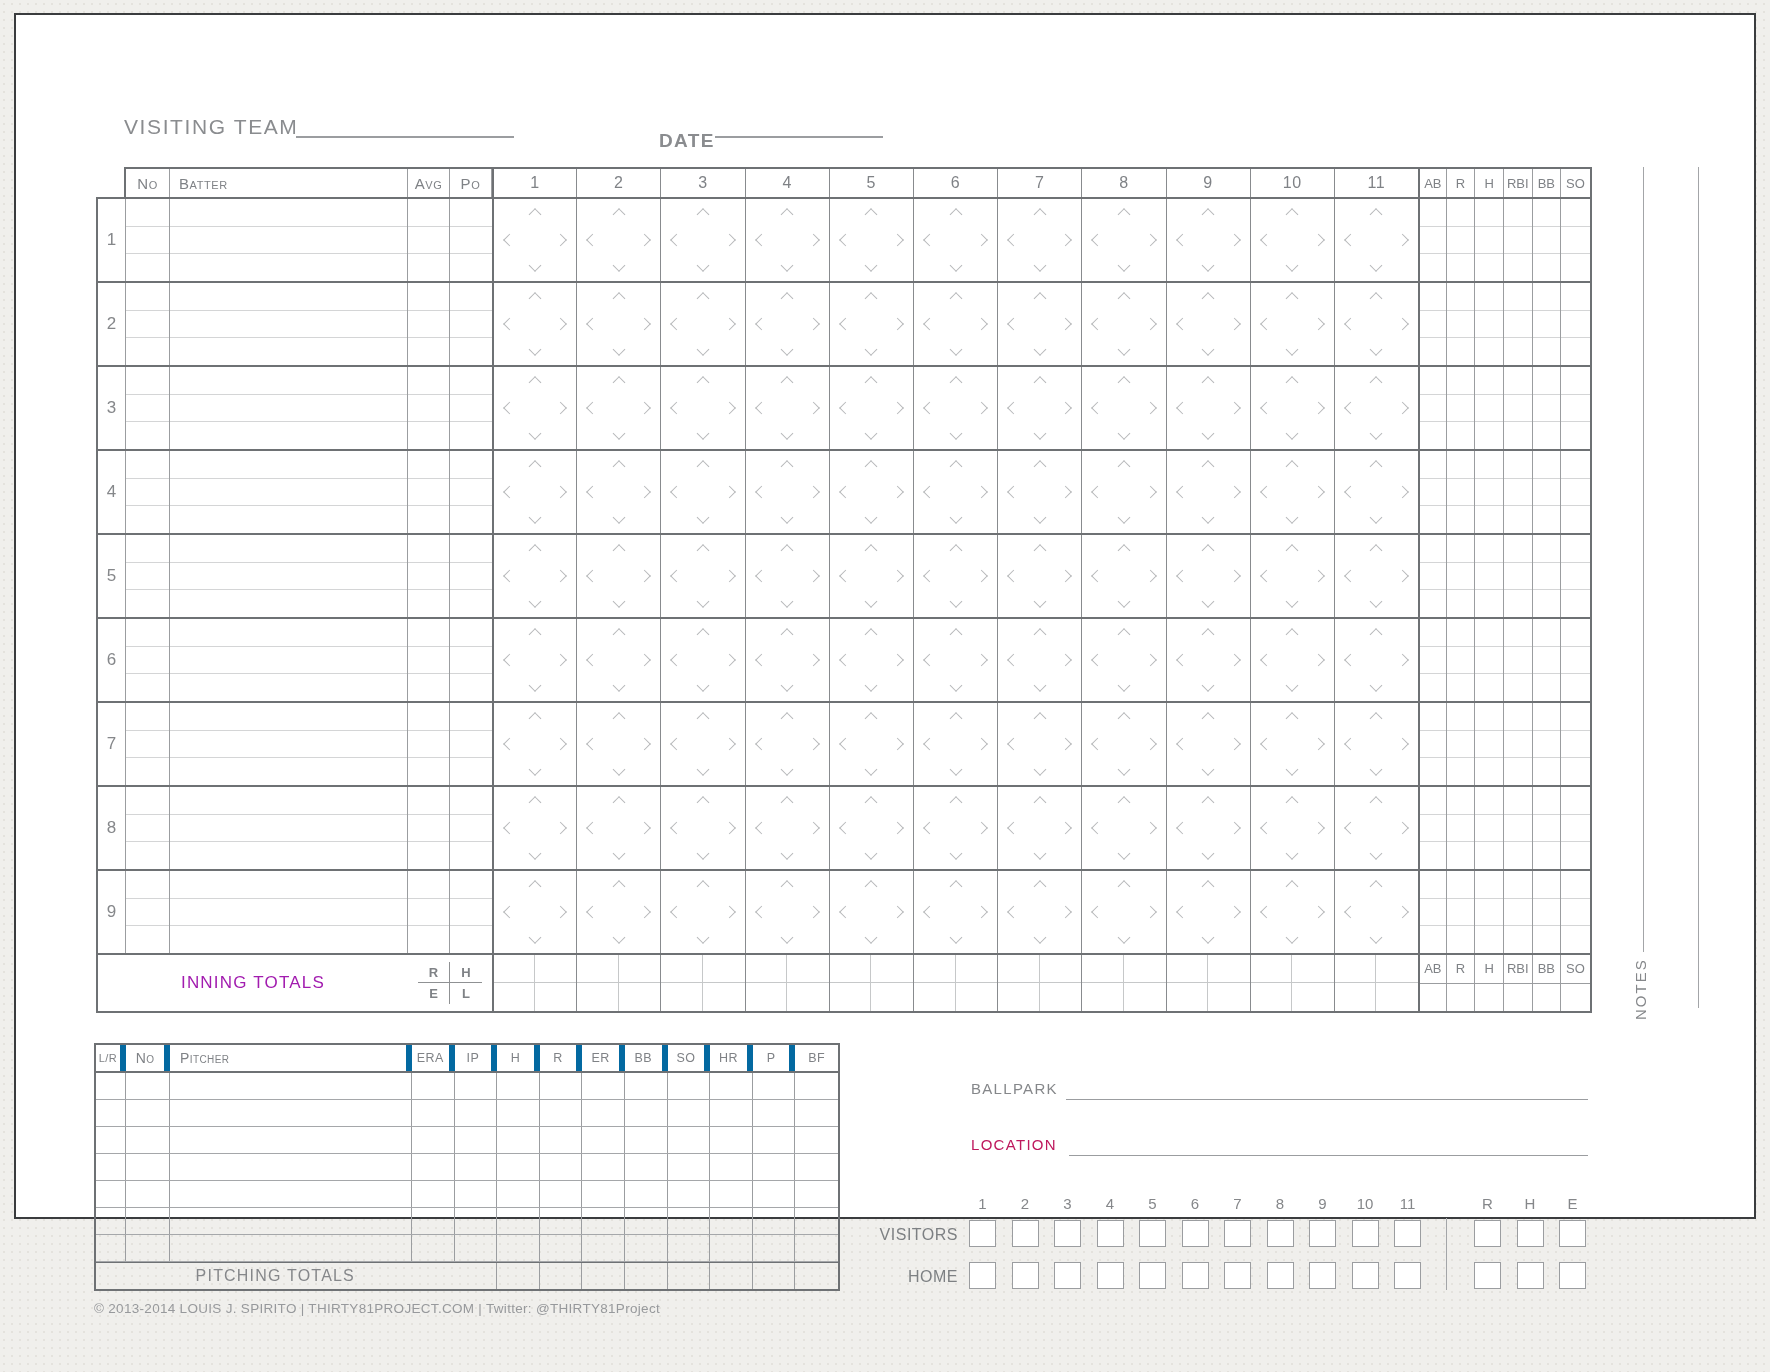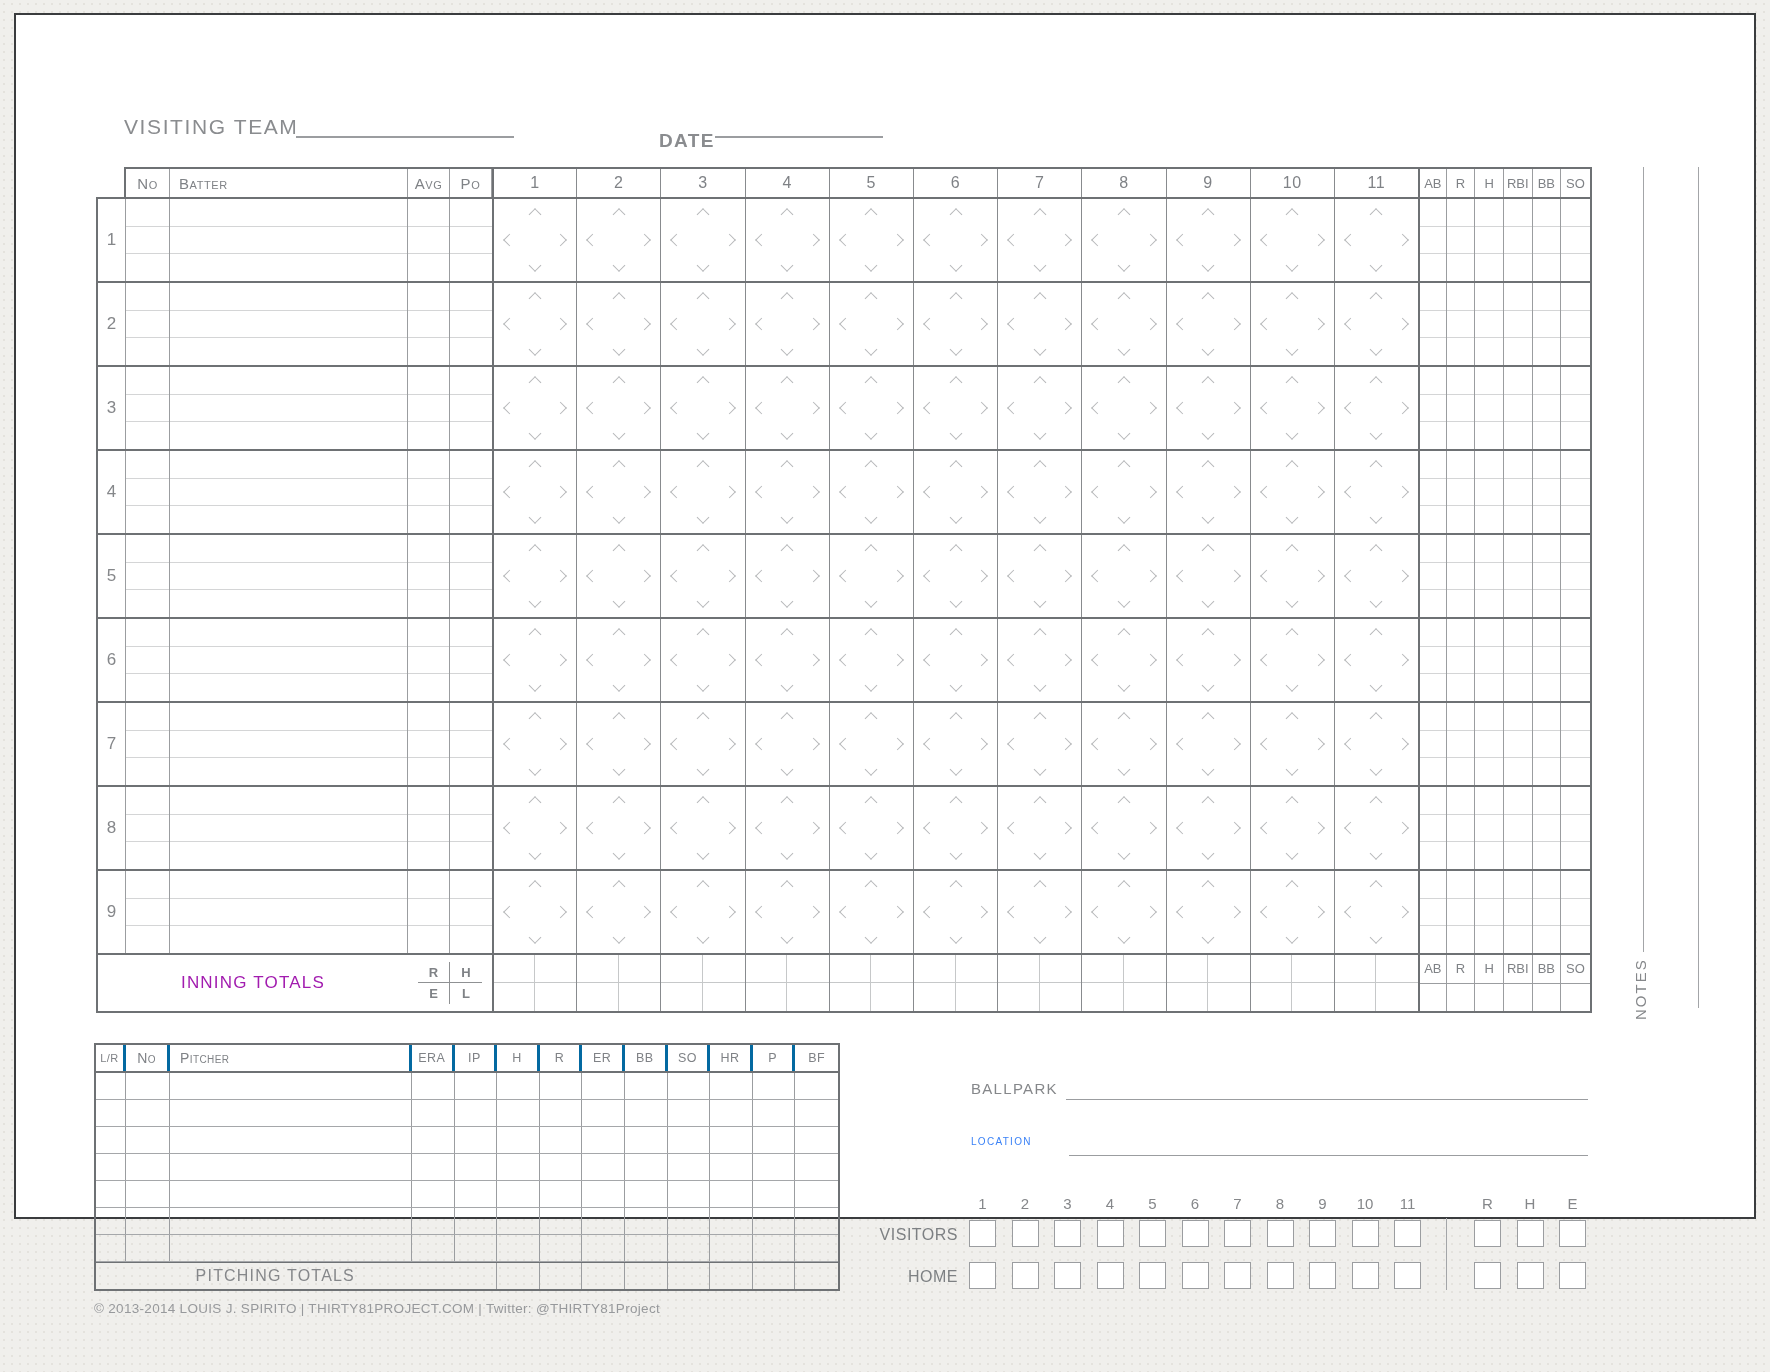--- a/index.html
+++ b/index.html
@@ -85,35 +85,35 @@
   
   .note-line{position:absolute;border-left:1.5px solid #a3a5a8;width:0;}
   .notes-label{position:absolute;left:1616px;top:941px;height:64px;width:26px;
     writing-mode:vertical-rl;transform:rotate(180deg);font-size:15px;letter-spacing:2px;color:#85878a;font-weight:500;}
 
   
   .pitch{position:absolute;left:78px;top:1028px;width:742px;border:2px solid #6e7174;box-sizing:content-box;}
   .pitch-header{display:grid;height:26px;grid-template-columns:30px 44px 242px repeat(10,42.6px);border-bottom:2px solid #6e7174;}
   .pitch-row{display:grid;height:26px;grid-template-columns:30px 44px 242px repeat(10,42.6px);border-bottom:1px solid #a5a7aa;}
   .pitch-totals{display:grid;height:26px;grid-template-columns:358.6px repeat(9,42.6px);border-top:1px solid #6e7174;}
-  .ph{display:flex;align-items:center;justify-content:center;font-size:14px;color:#7f8286;font-variant:small-caps;letter-spacing:.4px;border-right:3px solid #0369a1;box-sizing:border-box;font-weight:500;}
+  .ph{display:flex;align-items:center;justify-content:center;font-size:14px;color:#7f8286;font-variant:small-caps;letter-spacing:.4px;border-right:6px solid #0369a1;box-sizing:border-box;font-weight:500;}
   .ph.caps{font-variant:normal;font-size:12.5px;}
   .ph.lr{font-variant:normal;font-size:11px;}
   .ph.left{justify-content:flex-start;padding-left:10px;}
   .ph.last{border-right:none;}
   .pc{border-right:1px solid #9b9da0;box-sizing:border-box;}
   .pc.last{border-right:none;}
   .pt-label{display:flex;align-items:center;justify-content:center;font-size:16px;letter-spacing:1.2px;color:#85878a;font-weight:500;}
 
   .copyright{position:absolute;left:78px;top:1286px;font-size:13.5px;color:#97999c;letter-spacing:.3px;}
 
   
   .bp-label{position:absolute;left:955px;top:1065px;font-size:15px;letter-spacing:1.3px;color:#85878a;font-weight:500;}
   .bp-line{position:absolute;left:1050px;top:1084px;width:522px;border-top:1.5px solid #9b9da0;}
-  .loc-label{position:absolute;left:955px;top:1121px;font-size:10px;letter-spacing:1.3px;color:#3b82f6;font-weight:500;}
+  .loc-label{position:absolute;left:955px;top:1121px;font-size:15px;letter-spacing:1.3px;color:#be185d;font-weight:500;}
   .loc-line{position:absolute;left:1053px;top:1140px;width:519px;border-top:1.5px solid #9b9da0;}
   .ls-lab{position:absolute;width:30px;text-align:center;font-size:15px;color:#85878a;top:1180px;font-weight:500;}
   .ls-box{position:absolute;width:27px;height:27px;border:1.5px solid #9b9da0;box-sizing:border-box;background:#fff;}
   .ls-div{position:absolute;left:1430px;top:1203px;height:72px;border-left:1.5px solid #a3a5a8;width:0;}
   .ls-team{position:absolute;width:120px;text-align:right;font-size:16px;letter-spacing:.5px;color:#7d8083;font-weight:500;}
 </style>
 </head>
 <body>
 
 <div class="card">

